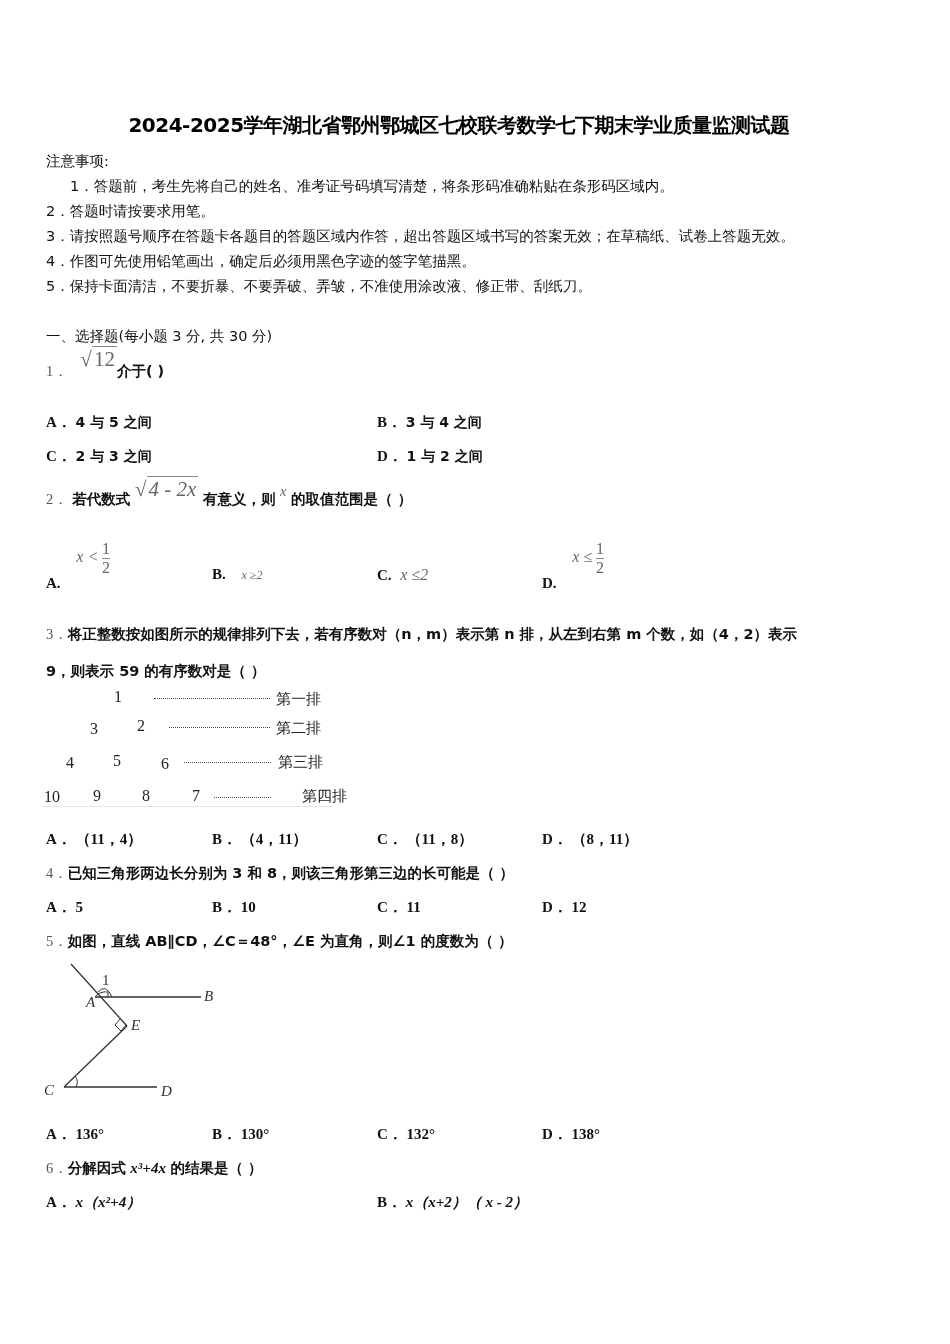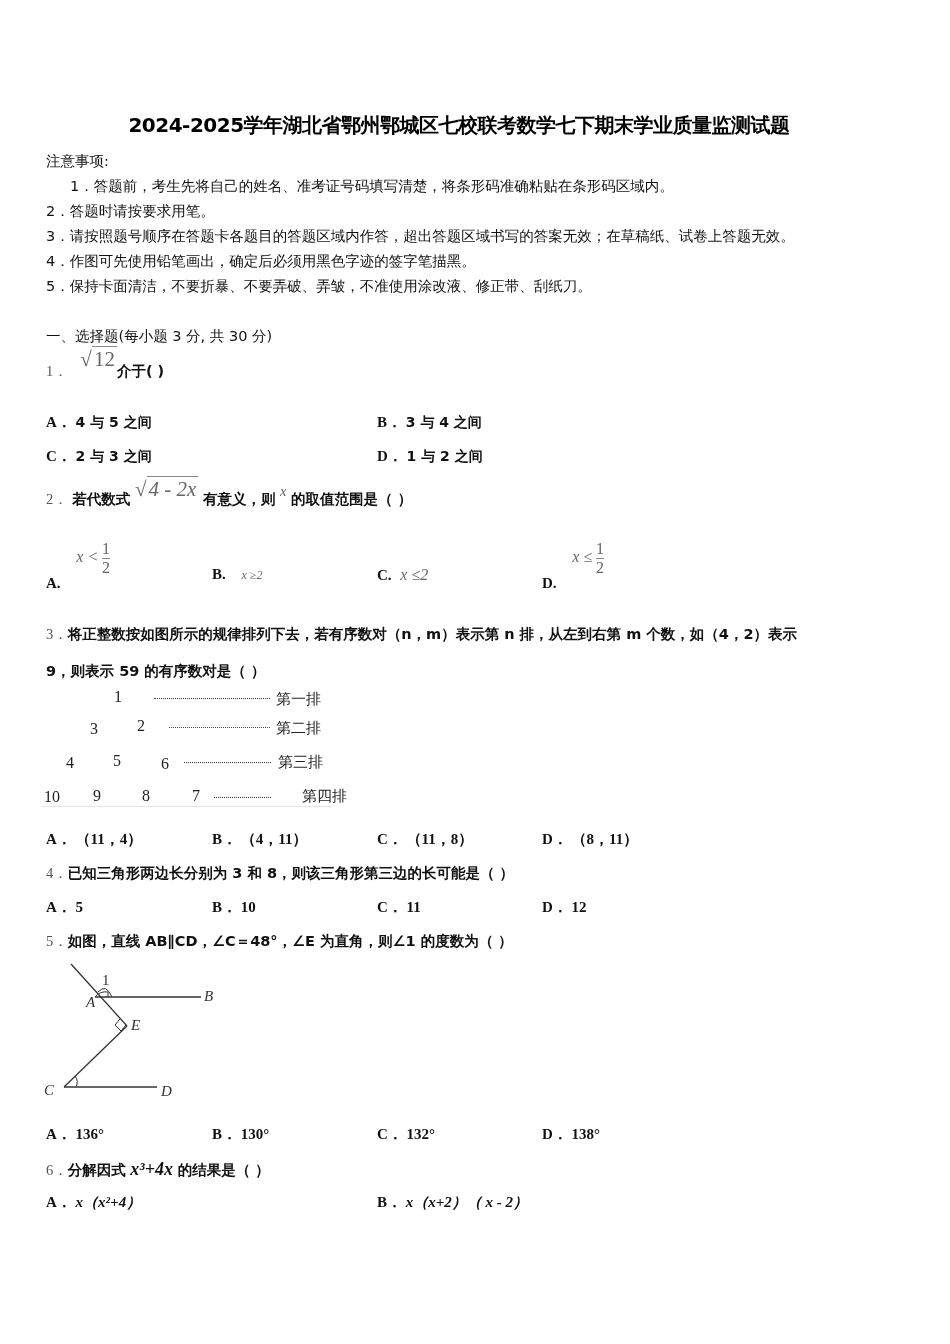--- a/index.html
+++ b/index.html
@@ -134,17 +134,17 @@
   <text x="121" y="141" font-family="Liberation Serif, serif" font-style="italic" font-size="15" fill="#333">D</text>
 </svg>
 
 <div class="abs opt" style="left:46px; top:1125px;"><span>A．</span> <span>136°</span></div>
 <div class="abs opt" style="left:212px; top:1125px;"><span>B．</span> <span>130°</span></div>
 <div class="abs opt" style="left:377px; top:1125px;"><span>C．</span> <span>132°</span></div>
 <div class="abs opt" style="left:542px; top:1125px;"><span>D．</span> <span>138°</span></div>
 
 <div class="abs q" style="left:46px; top:1159px;">
   <span class="qnum">6．</span><span class="bold">分解因式</span>
-  <span class="opt it" style="font-size:18px;">x³+4x</span>
+  <span class="opt it" style="font-size:15px;">x³+4x</span>
   <span class="bold">的结果是（        ）</span>
 </div>
 <div class="abs opt" style="left:46px; top:1193px;"><span>A．</span> <span class="it">x（x²+4）</span></div>
 <div class="abs opt" style="left:377px; top:1193px;"><span>B．</span> <span class="it">x（x+2）（ x - 2）</span></div>
 
 </body></html>

